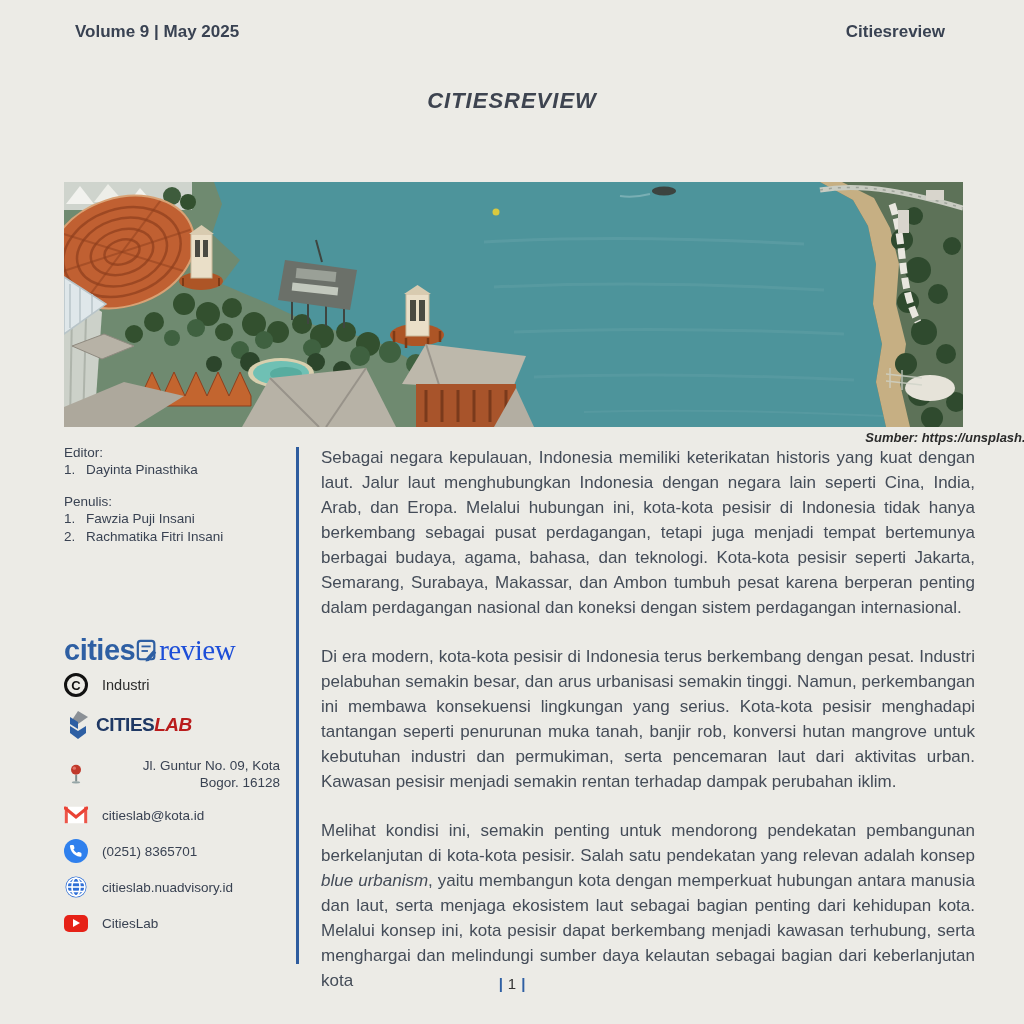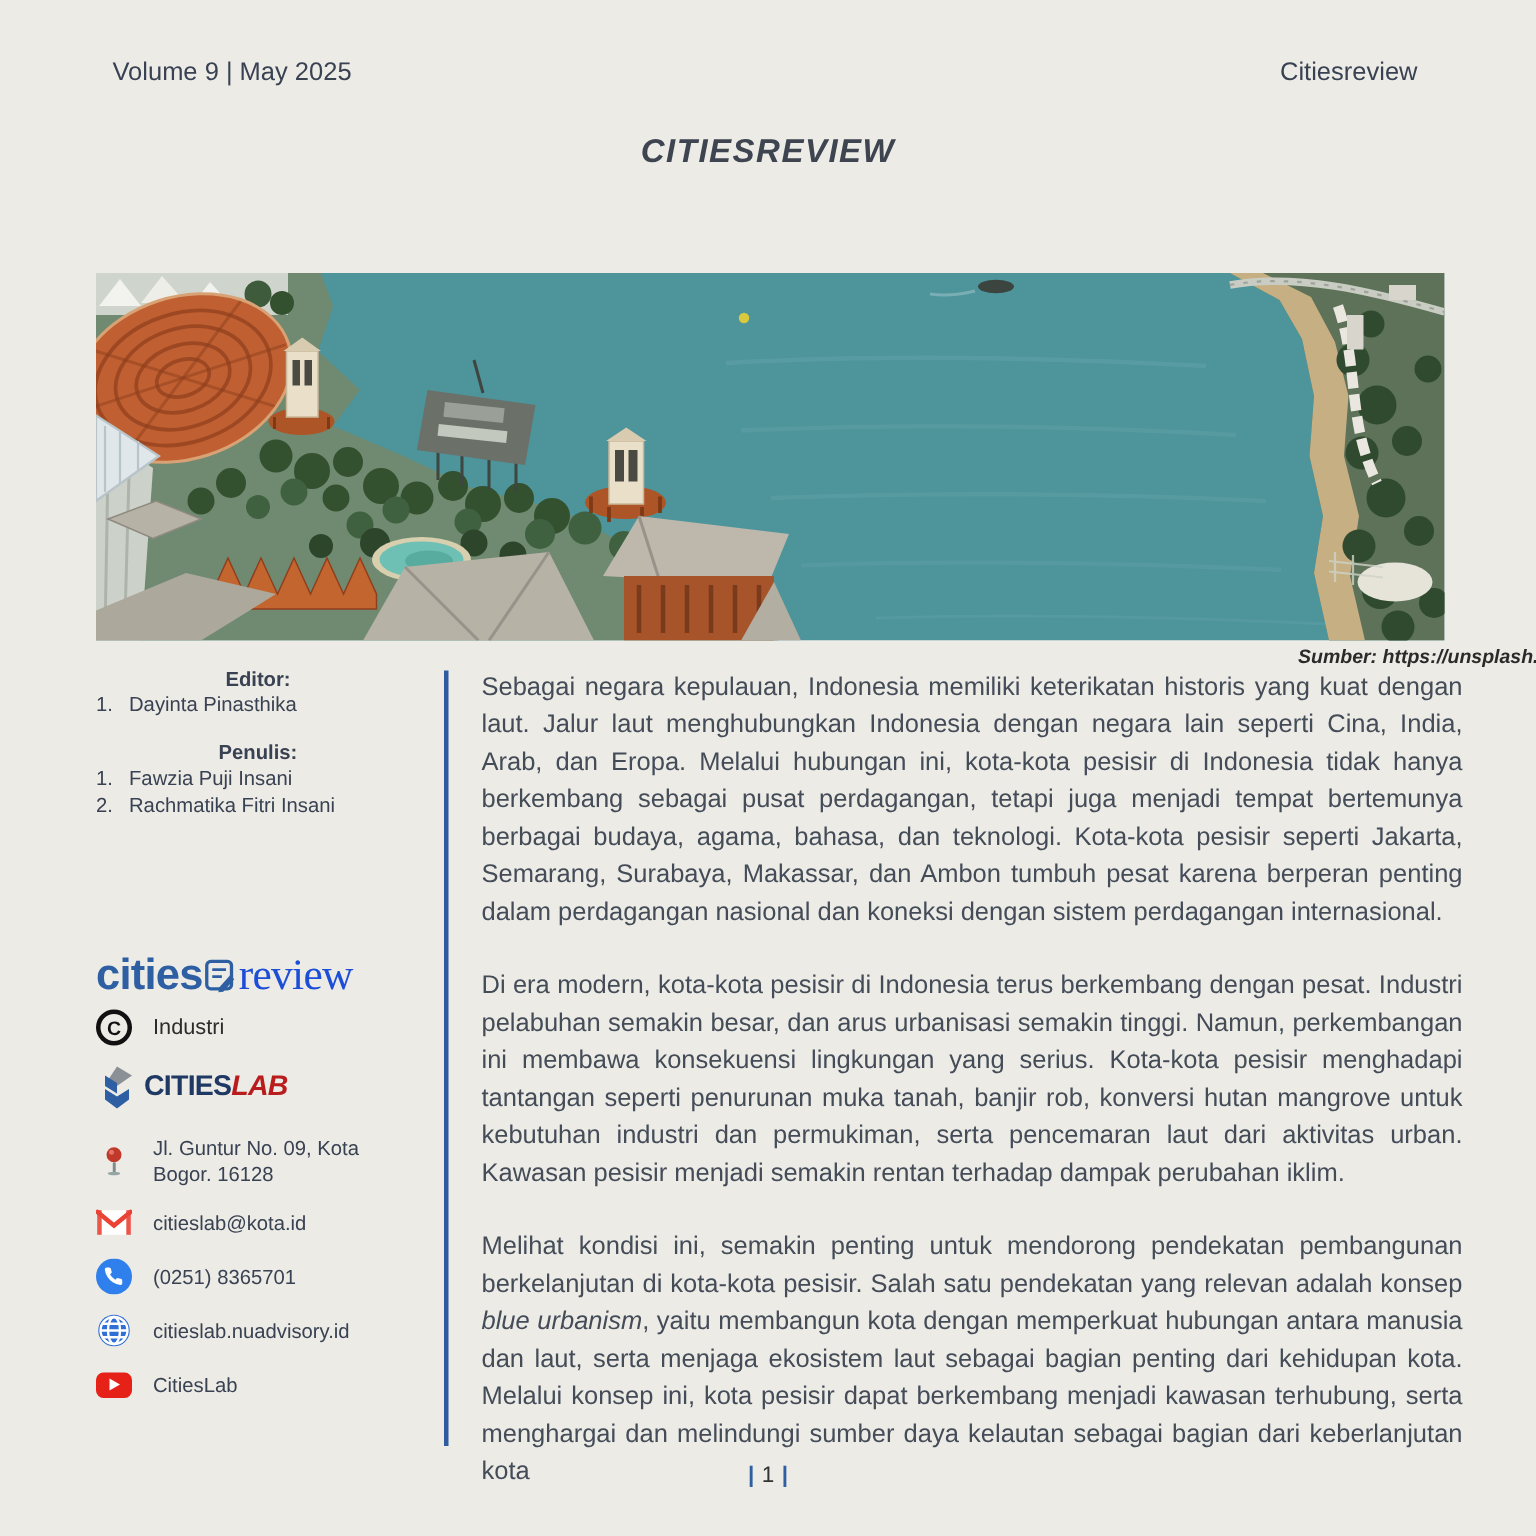--- a/index.html
+++ b/index.html
@@ -2,40 +2,40 @@
 <html><head>
 <meta charset="utf-8">
 <style>
   html,body{margin:0;padding:0;}
   .page{
     position:relative;width:1024px;height:1024px;margin:0 auto;
     background:#ECEBE6;font-family:"Liberation Sans",sans-serif;color:#444C58;
     overflow:hidden;
   }
   
-  .topbar{position:absolute;top:38px;left:75px;right:79px;display:flex;justify-content:space-between;
-    font-size:17px;color:#394252;}
+  .topbar{position:absolute;top:22px;left:75px;right:79px;display:flex;justify-content:space-between;
+    font-size:17px;color:#394252;font-weight:bold;}
   
   .masthead{position:absolute;top:88px;left:0;right:0;text-align:center;
     font-size:22px;font-weight:bold;font-style:italic;letter-spacing:1px;color:#3E4450;}
   .title{position:absolute;top:133px;left:0;right:0;text-align:center;margin:0;
     font-size:28px;font-weight:bold;color:#2E5FA3;}
   .title em{font-style:italic;}
   
   .hero{position:absolute;left:64px;top:182px;width:992px;margin:0;font-weight:bold;}
   .hero svg{display:block;width:899px;height:245px;}
   .hero figcaption{margin-top:3px;text-align:right;font-size:13px;font-style:italic;color:#2A2A2A;}
   
   .columns{position:absolute;left:64px;top:445px;width:911px;display:flex;align-items:stretch;}
   .sidebar{width:216px;flex:0 0 216px;font-size:13.5px;color:#394252;}
   .vdivider{flex:0 0 3px;width:3px;background:#2E5C9E;margin:2px 22px 0 16px;height:517px;}
   .article{flex:1;min-width:0;}
   
   .credits p{margin:0 0 2px 0;}
-  .credits .lbl{font-weight:bold;text-align:center;}
+  .credits .lbl{font-weight:normal;}
   .credit-item{display:flex;margin:0 0 3px 0;}
   .credit-item .num{width:22px;flex:0 0 22px;}
   .credits .gap{height:14px;}
   
   .logo-row{margin-top:90px;display:flex;align-items:center;}
   .logo-cities{font-size:29px;font-weight:bold;color:#2E5FA3;letter-spacing:-0.5px;}
   .logo-review{font-size:29px;color:#1d4ed8;letter-spacing:-0.5px;font-family:Liberation Serif, serif;}
   .logo-doc{width:22px;height:24px;margin:0 1px;}
   
   .cr-row{display:flex;align-items:center;margin-top:6px;}
@@ -46,21 +46,21 @@
   
   .clab-row{display:flex;align-items:center;margin-top:12px;}
   .clab-icon{width:30px;height:32px;}
   .clab-text{font-size:19px;font-weight:bold;letter-spacing:-0.5px;margin-left:2px;}
   .clab-cities{color:#1F3864;}
   .clab-lab{color:#b91c1c;font-style:italic;}
   
   .contacts{list-style:none;margin:16px 0 0 0;padding:0;}
   .contacts li{display:flex;align-items:center;margin-bottom:12px;min-height:24px;}
   .c-icon{width:24px;height:24px;flex:0 0 24px;margin-right:14px;display:flex;align-items:center;justify-content:center;}
-  .contacts .ctext{font-size:13.5px;color:#394252;line-height:17px;}
+  .contacts .ctext{font-size:13.5px;color:#394252;line-height:17px;text-align:right;}
   .yt-icon{width:24px;height:17px;background:#E62117;border-radius:5px;display:flex;align-items:center;justify-content:center;}
   .yt-icon i{display:block;width:0;height:0;border-left:7px solid #fff;border-top:4.5px solid transparent;border-bottom:4.5px solid transparent;}
   .ig-icon{width:22px;height:22px;border-radius:6px;position:relative;
     background:radial-gradient(circle at 28% 110%, #fdf497 5%, #fd5949 45%, #d6249f 60%, #285AEB 90%);}
   .ig-icon:before{content:"";position:absolute;inset:2.5px;border-radius:4.5px;background:#ECEBE6;}
   .ig-icon:after{content:"";position:absolute;inset:6px;border-radius:50%;border:2px solid #d6249f;}
   
   .article h2{margin:1px 0 20px 0;font-size:17.5px;font-weight:bold;color:#2E5FA3;}
   .article h2 em{font-style:italic;}
   .article p{margin:0 0 24px 0;font-size:17px;line-height:25px;text-align:justify;}

